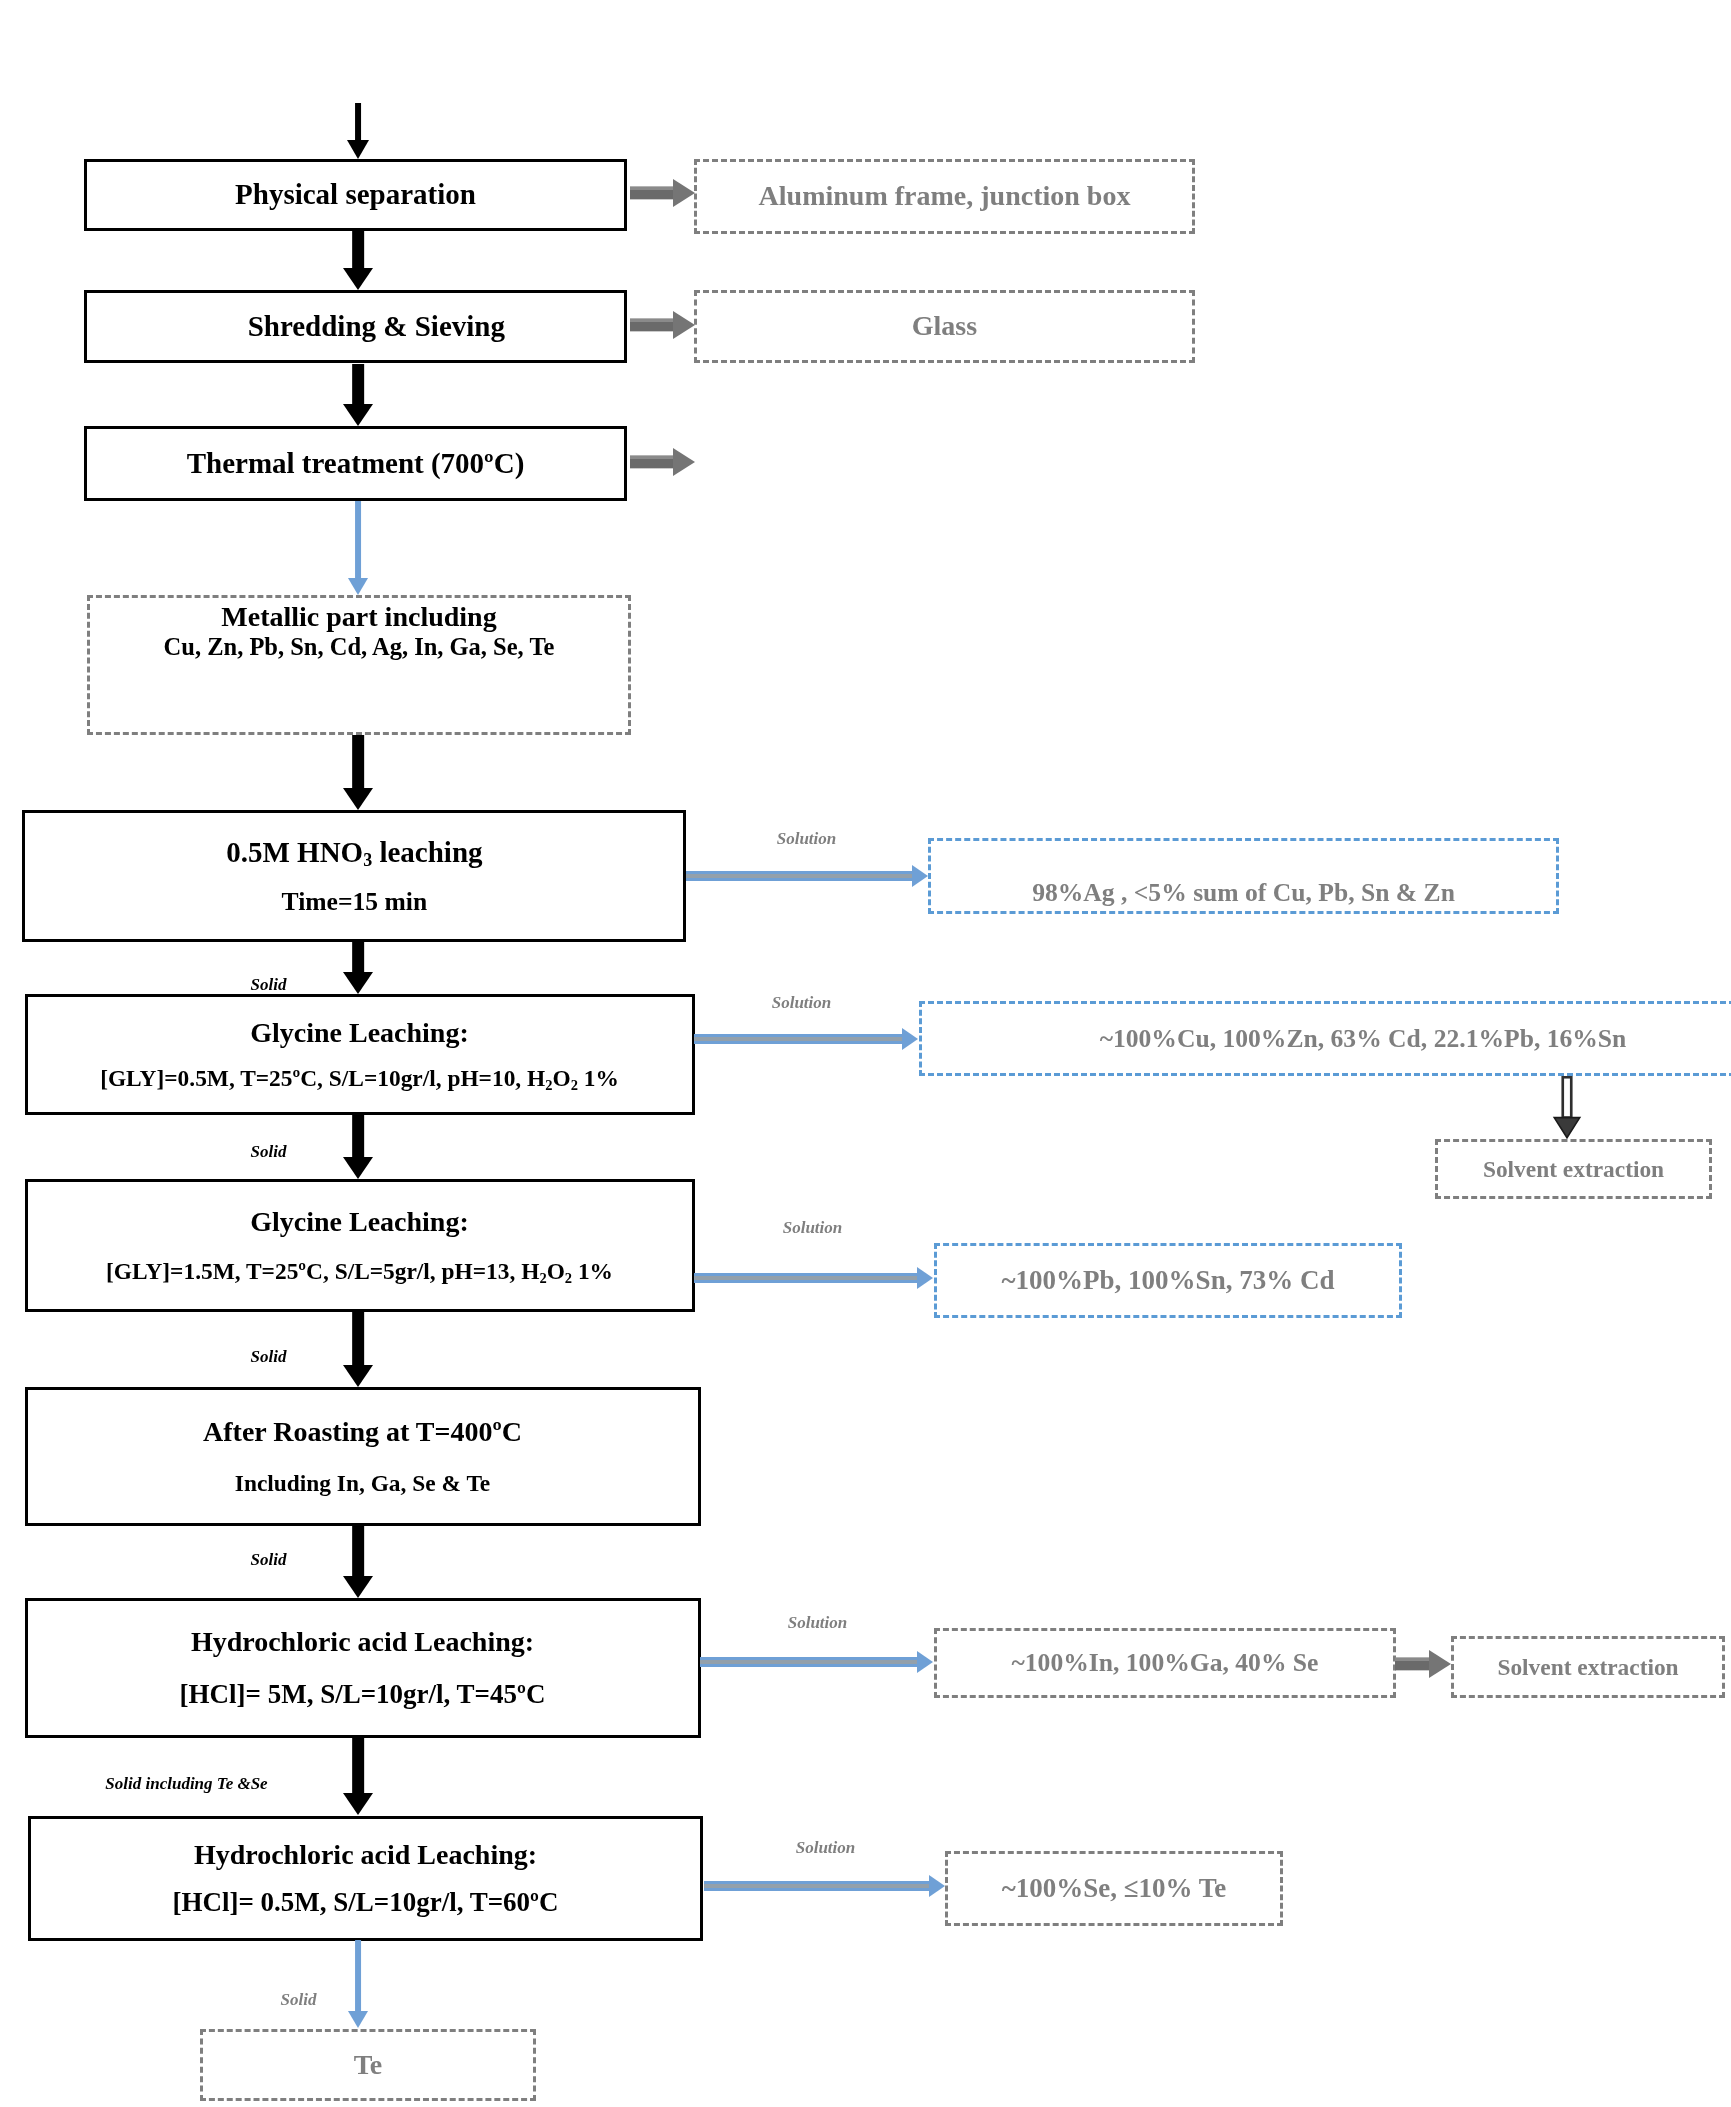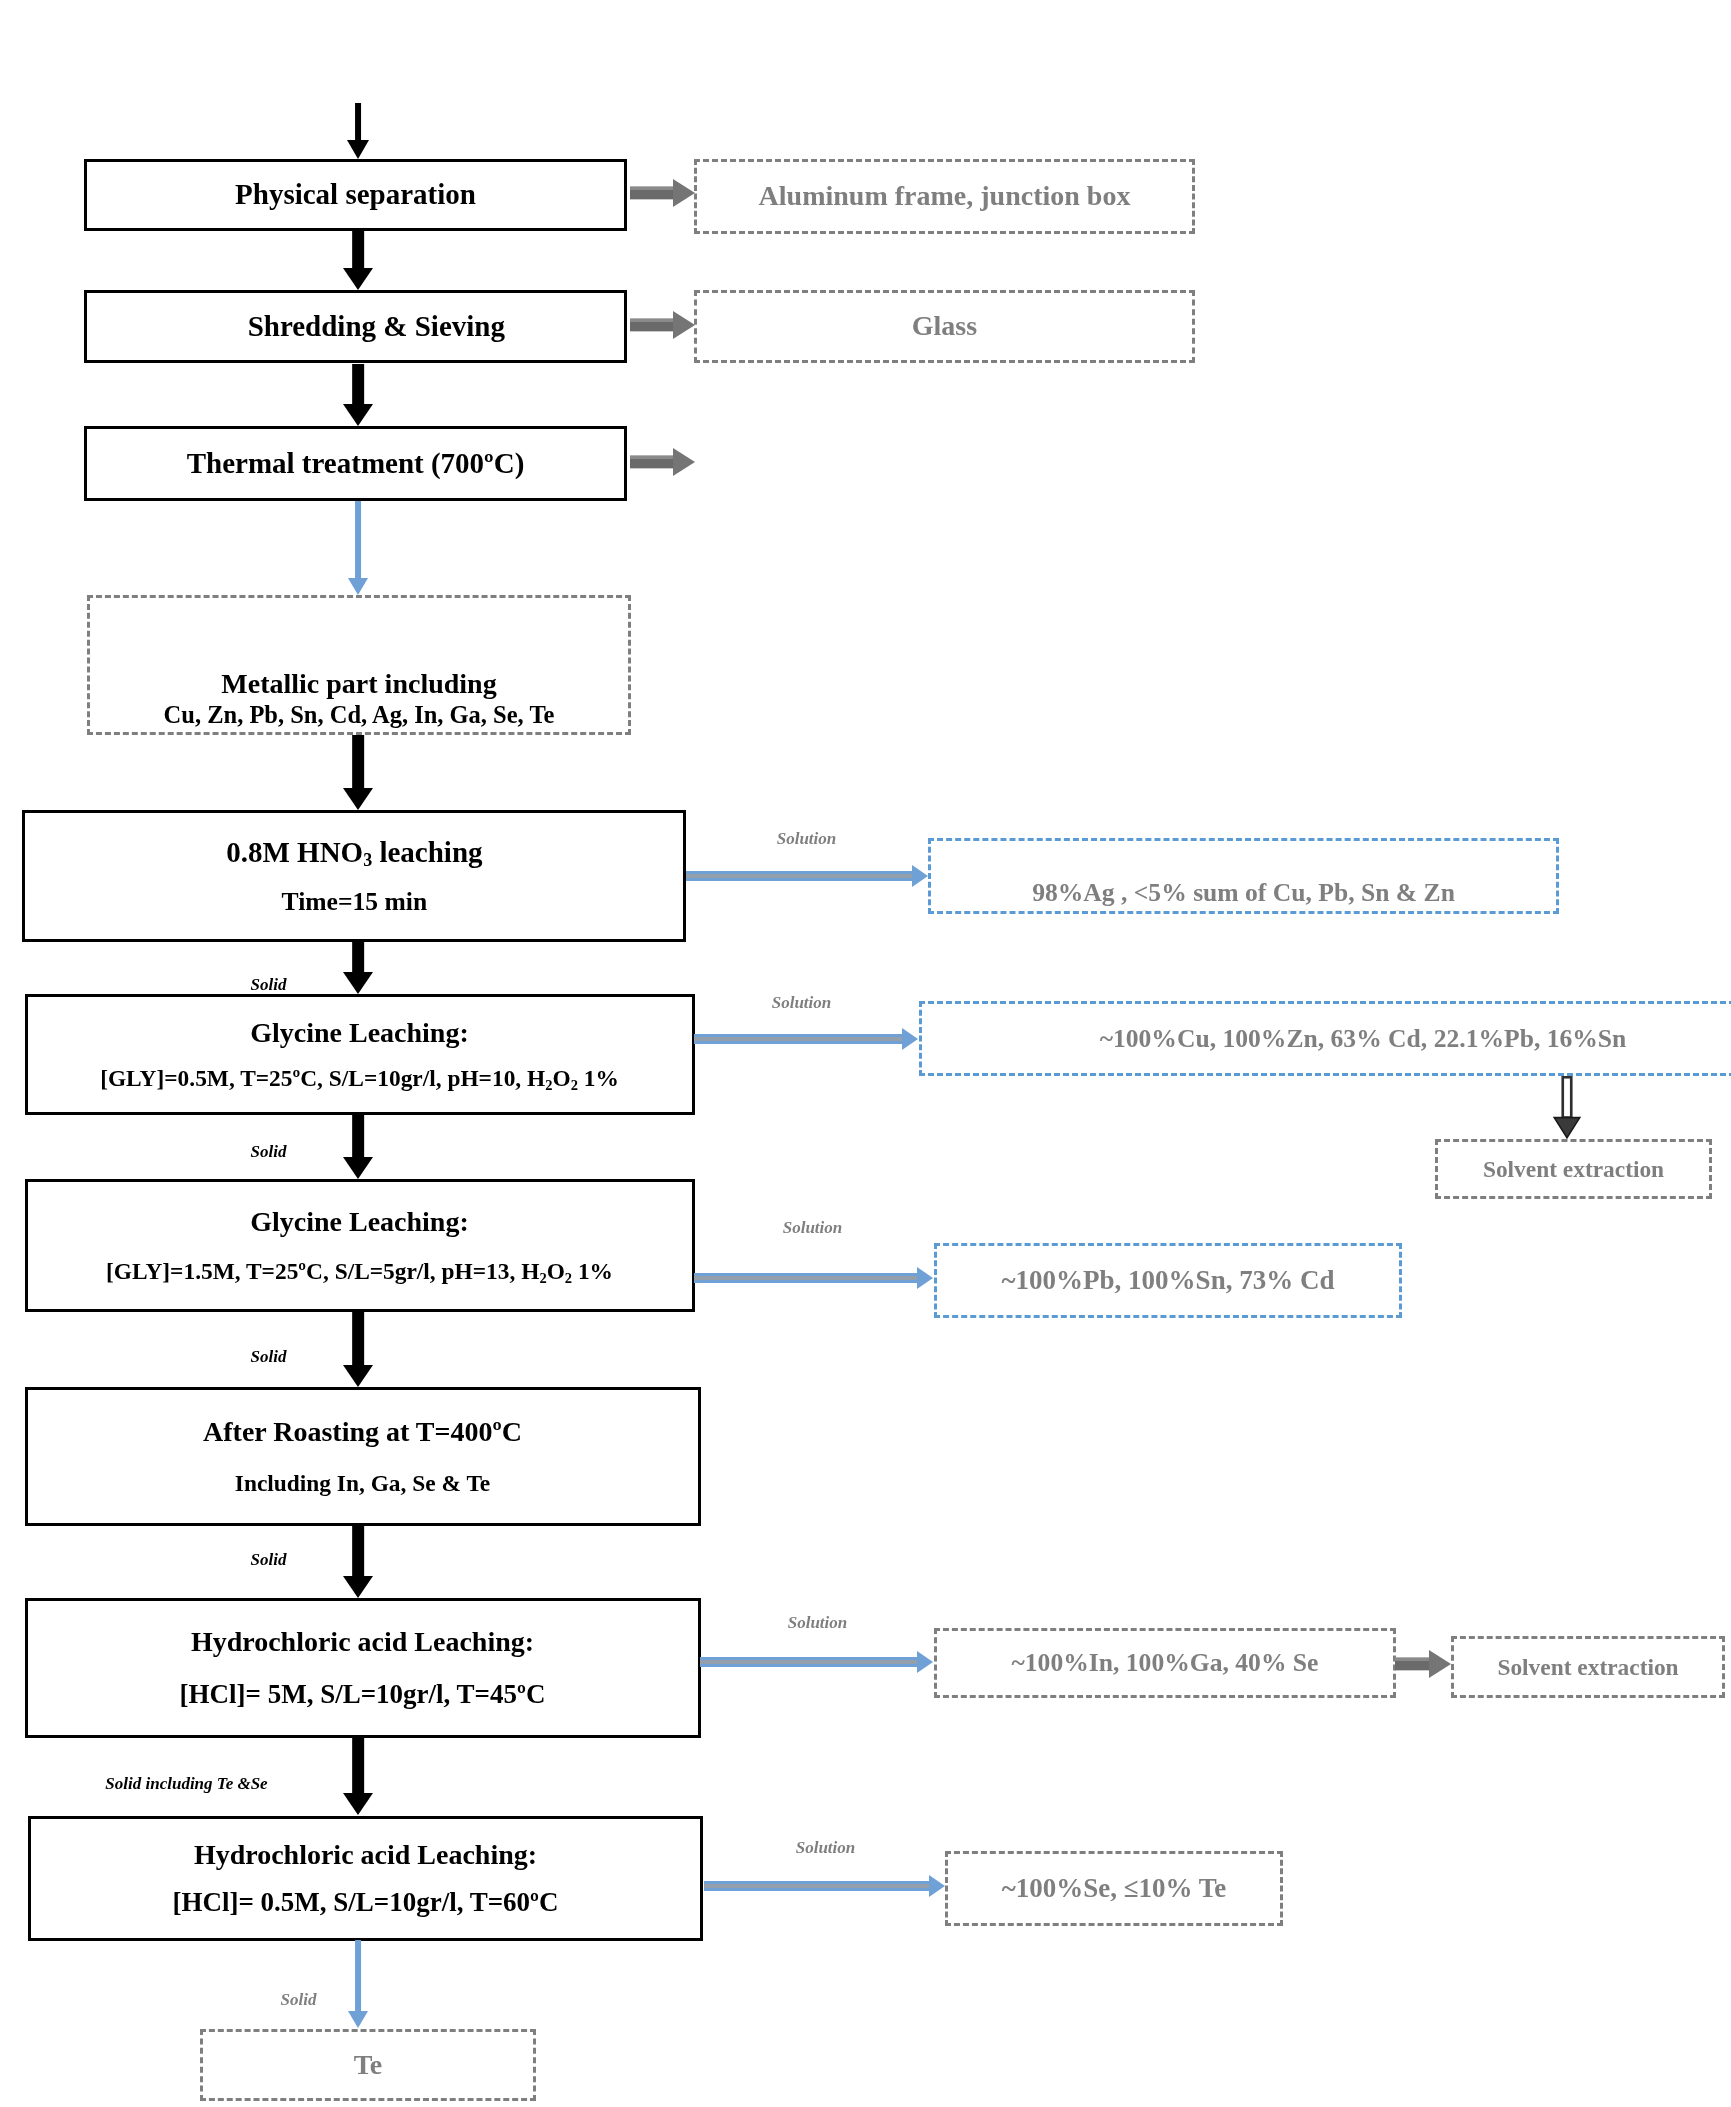--- a/index.html
+++ b/index.html
@@ -62,27 +62,27 @@
   </div>
 
   <div class="sbox single" style="left:84px;top:290px;width:543px;height:73px;padding-left:48px;">
     <div class="t54">Shredding &amp; Sieving</div>
   </div>
 
   <div class="sbox single" style="left:84px;top:426px;width:543px;height:75px;">
     <div class="t54">Thermal treatment (700ºC)</div>
   </div>
 
-  <div class="dbox" style="left:87px;top:595px;width:544px;height:140px;flex-direction:column;justify-content:flex-end;color:#000;">
+  <div class="dbox" style="left:87px;top:595px;width:544px;height:140px;flex-direction:column;justify-content:flex-start;color:#000;">
     <div class="t52">Metallic part including</div>
     <div class="t46">Cu, Zn, Pb, Sn, Cd, Ag, In, Ga, Se, Te</div>
   </div>
 
   <div class="sbox" style="left:22.4px;top:810px;width:664px;height:132px;">
-    <div class="t54"><span>0.8M HNO</span><span class="sub">3</span><span> leaching</span></div>
+    <div class="t54"><span>0.5M HNO</span><span class="sub">3</span><span> leaching</span></div>
     <div class="t48">Time=15 min</div>
   </div>
 
   <div class="sbox" style="left:24.5px;top:994px;width:670px;height:121px;">
     <div class="t52">Glycine Leaching:</div>
     <div class="t44"><span>[GLY]=0.5M, T=25ºC, S/L=10gr/l, pH=10, H</span><span class="sub">2</span><span>O</span><span class="sub">2</span><span> 1%</span></div>
   </div>
 
   <div class="sbox" style="left:24.5px;top:1179px;width:670px;height:133px;">
     <div class="t52">Glycine Leaching:</div>

